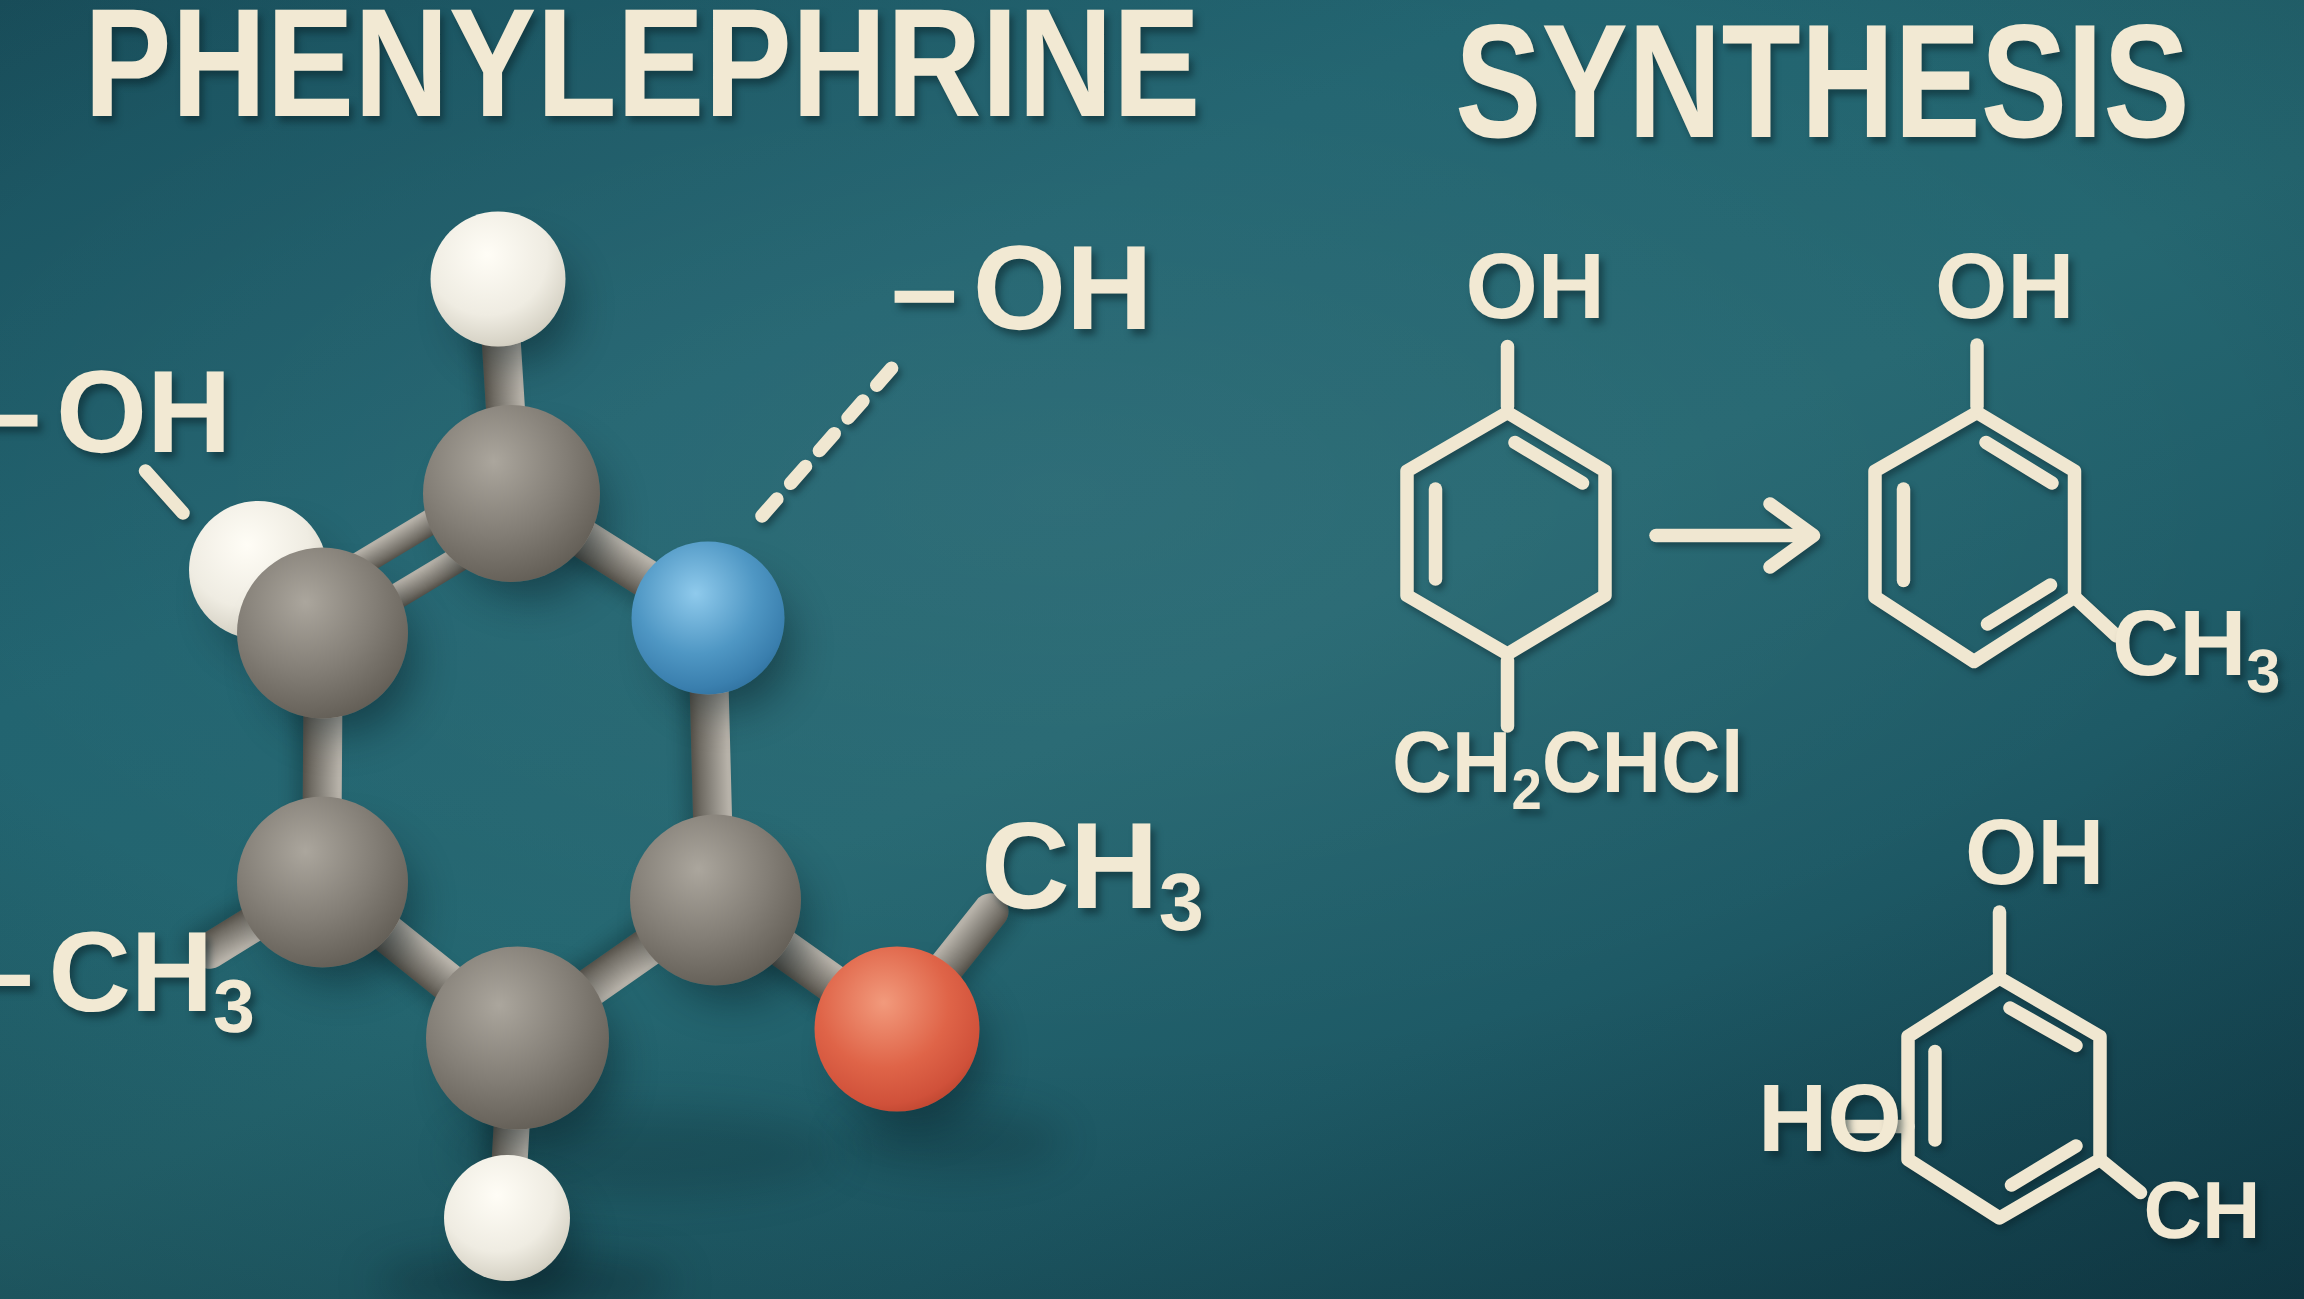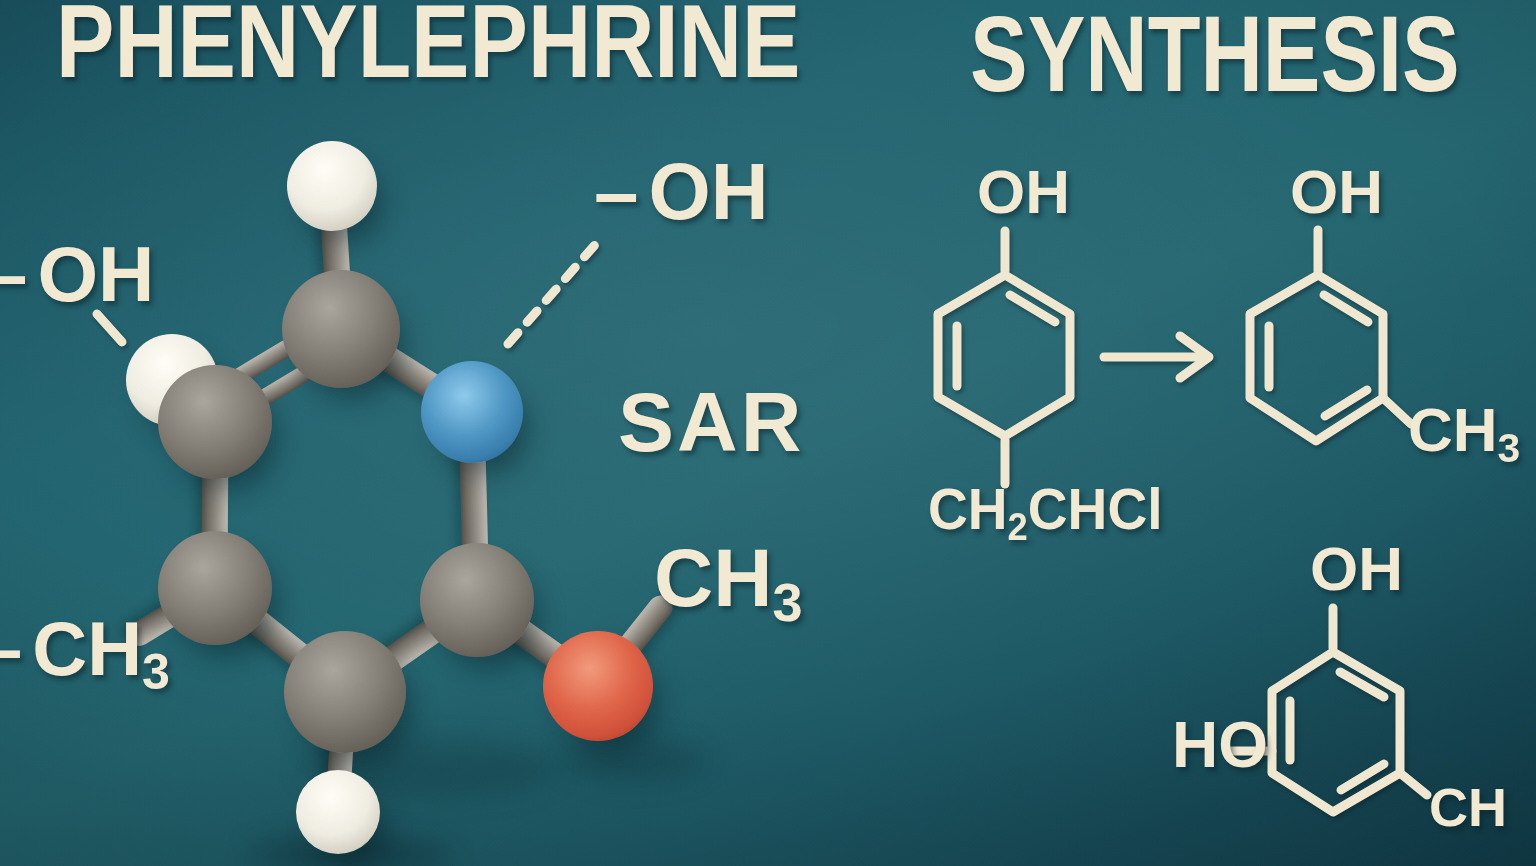--- a/index.html
+++ b/index.html
@@ -133,21 +133,20 @@
   </svg>
 
   <div class="labels">
     <div class="txt title-left">PHENYLEPHRINE</div>
     <div class="txt title-right">SYNTHESIS</div>
 
     <div class="txt lbl-oh1"><span class="dash">–</span><span>OH</span></div>
 
     <div class="txt lbl-oh2"><span class="dash">–</span><span>OH</span></div>
 
-    <div class="txt lbl-sar">SAR</div>
 
     <div class="txt lbl-ch3o"><span>CH</span><span class="sub">3</span></div>
 
     <div class="txt lbl-ch3r"><span class="dash">–</span><span>CH</span><span class="sub">3</span></div>
 
     <div class="txt r1-oh">OH</div>
     <div class="txt r1-chain"><span>CH</span><span class="sub">2</span><span>CHCl</span></div>
 
     <div class="txt r2-oh">OH</div>
     <div class="txt r2-ch3"><span>CH</span><span class="sub">3</span></div>

